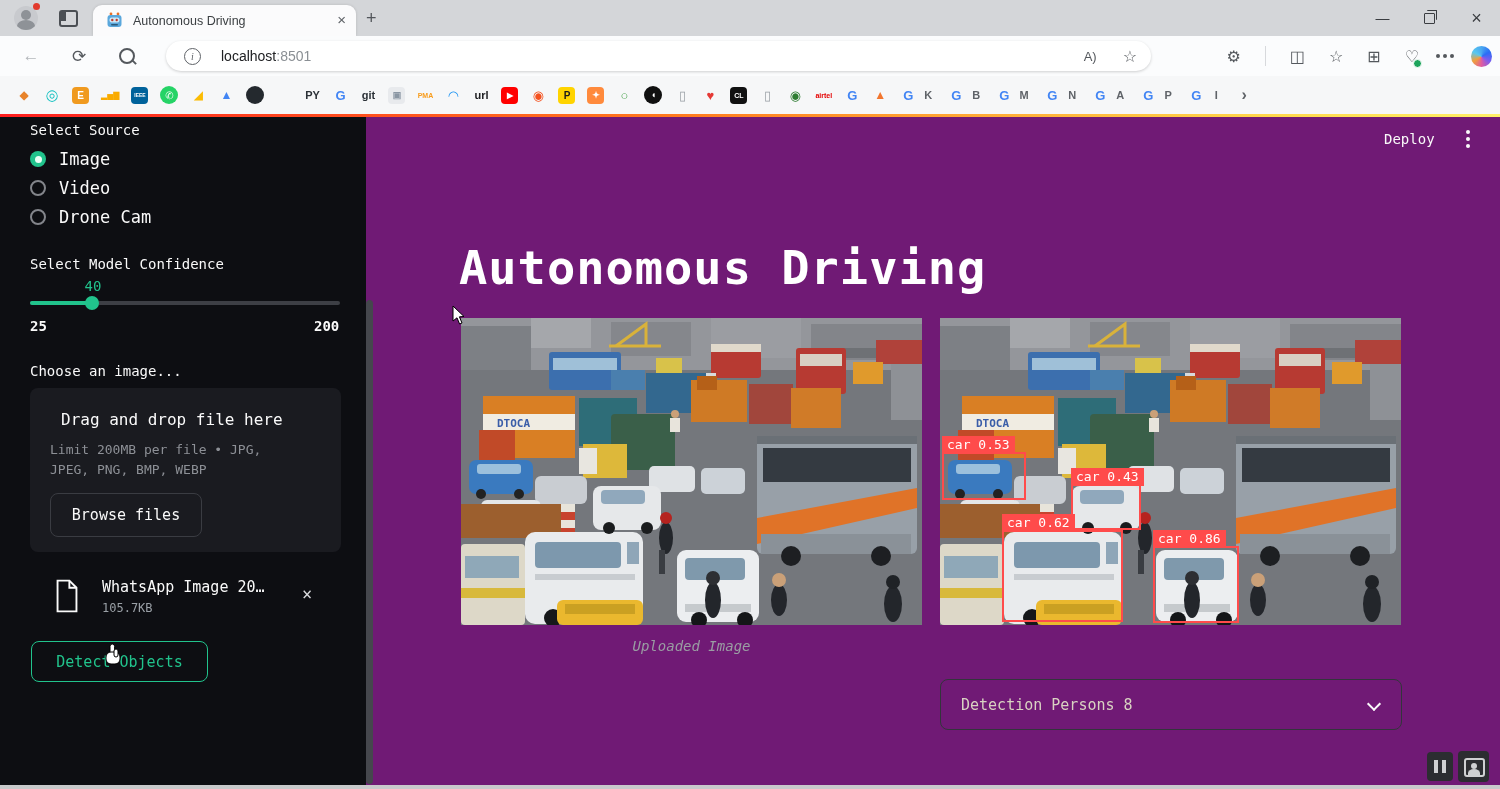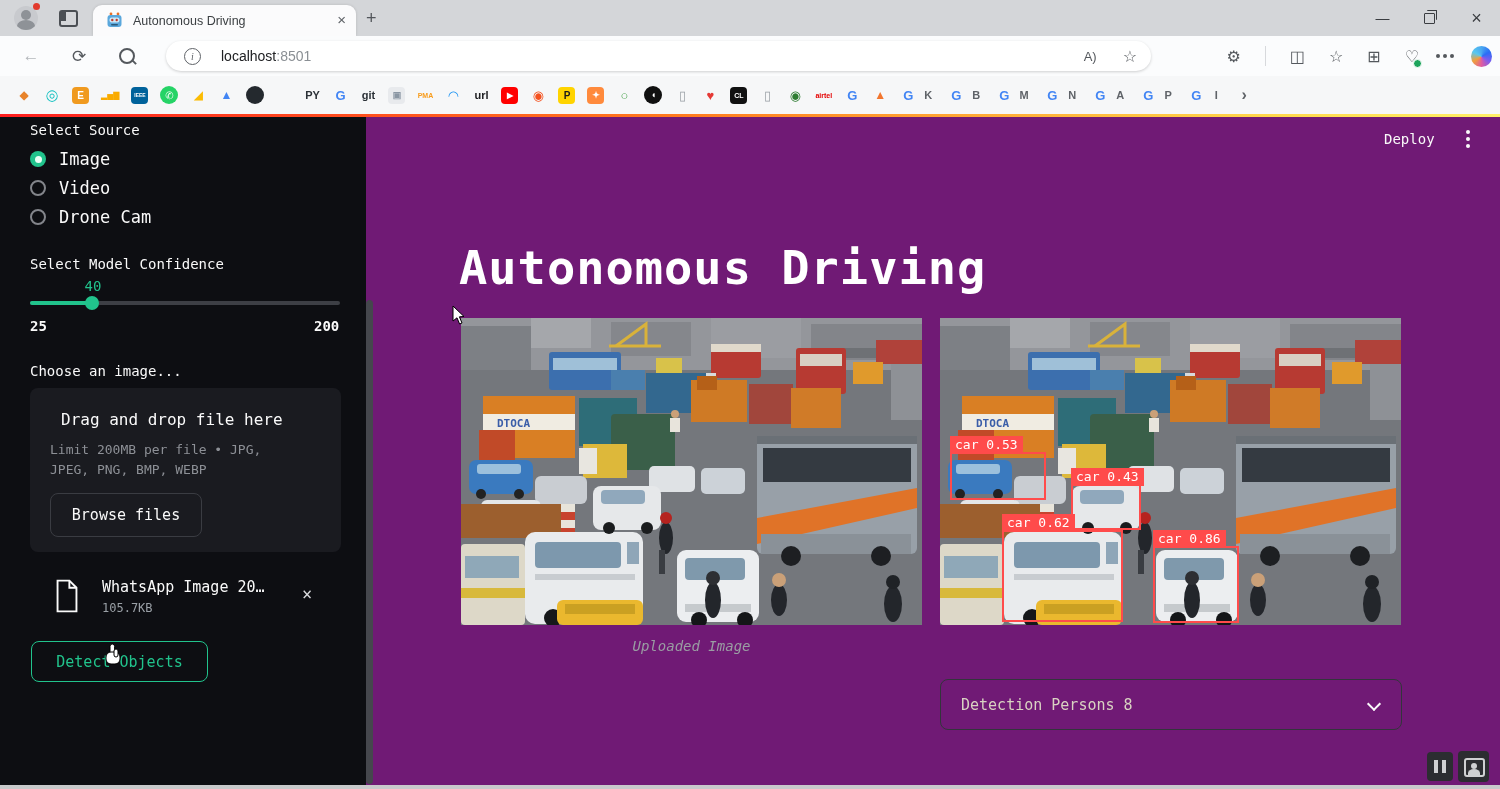--- a/index.html
+++ b/index.html
@@ -400,21 +400,21 @@
     <div class="img-wrap img-left">
       <svg viewBox="0 0 461 307">
           <use href="#scene"></use>
         </svg>
     </div>
     <div class="img-wrap img-right">
       <svg viewBox="0 0 461 307">
           <use href="#scene"></use>
         </svg>
       <div class="overlay">
-          <div class="det-box" style="left: 10px; top: 134px; width: 96px; height: 48px;">
+          <div class="det-box" style="left: 2px; top: 134px; width: 84px; height: 48px;">
             <div class="det-label">car 0.53</div>
           </div>
           <div class="det-box" style="left: 131px; top: 166px; width: 70px; height: 46px;">
             <div class="det-label">car 0.43</div>
           </div>
           <div class="det-box" style="left: 62px; top: 212px; width: 121px; height: 92px;">
             <div class="det-label">car 0.62</div>
           </div>
           <div class="det-box" style="left: 213px; top: 228px; width: 86px; height: 77px;">
             <div class="det-label">car 0.86</div>

